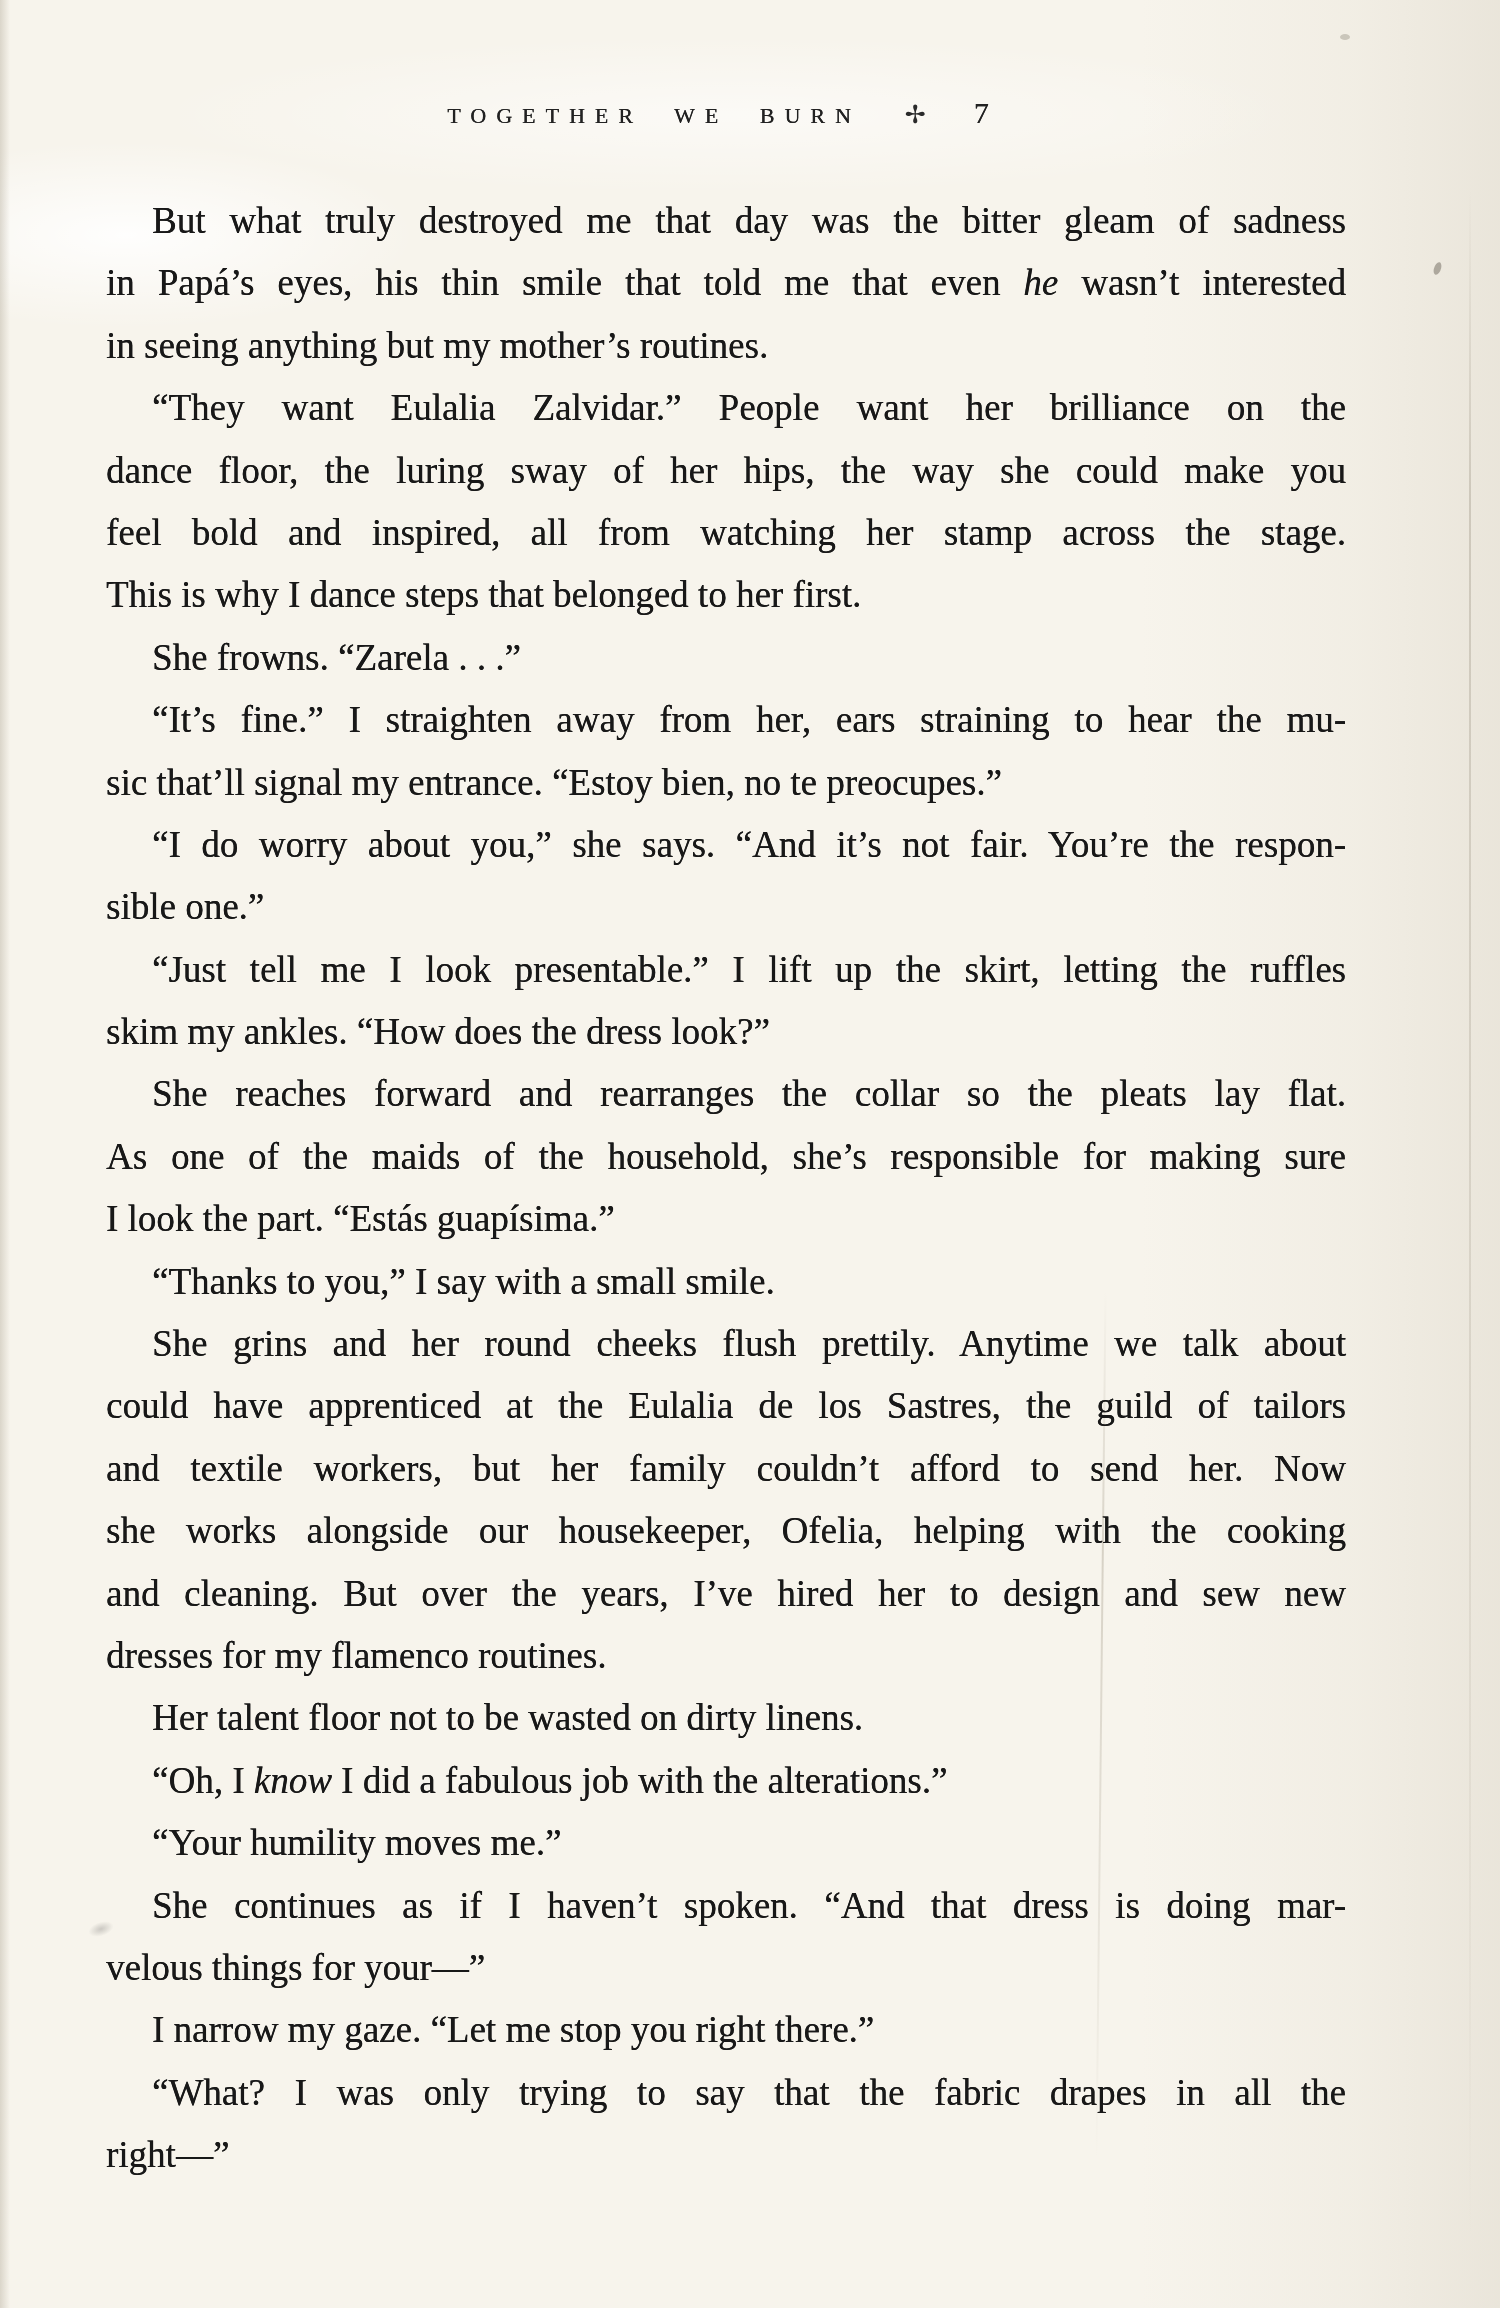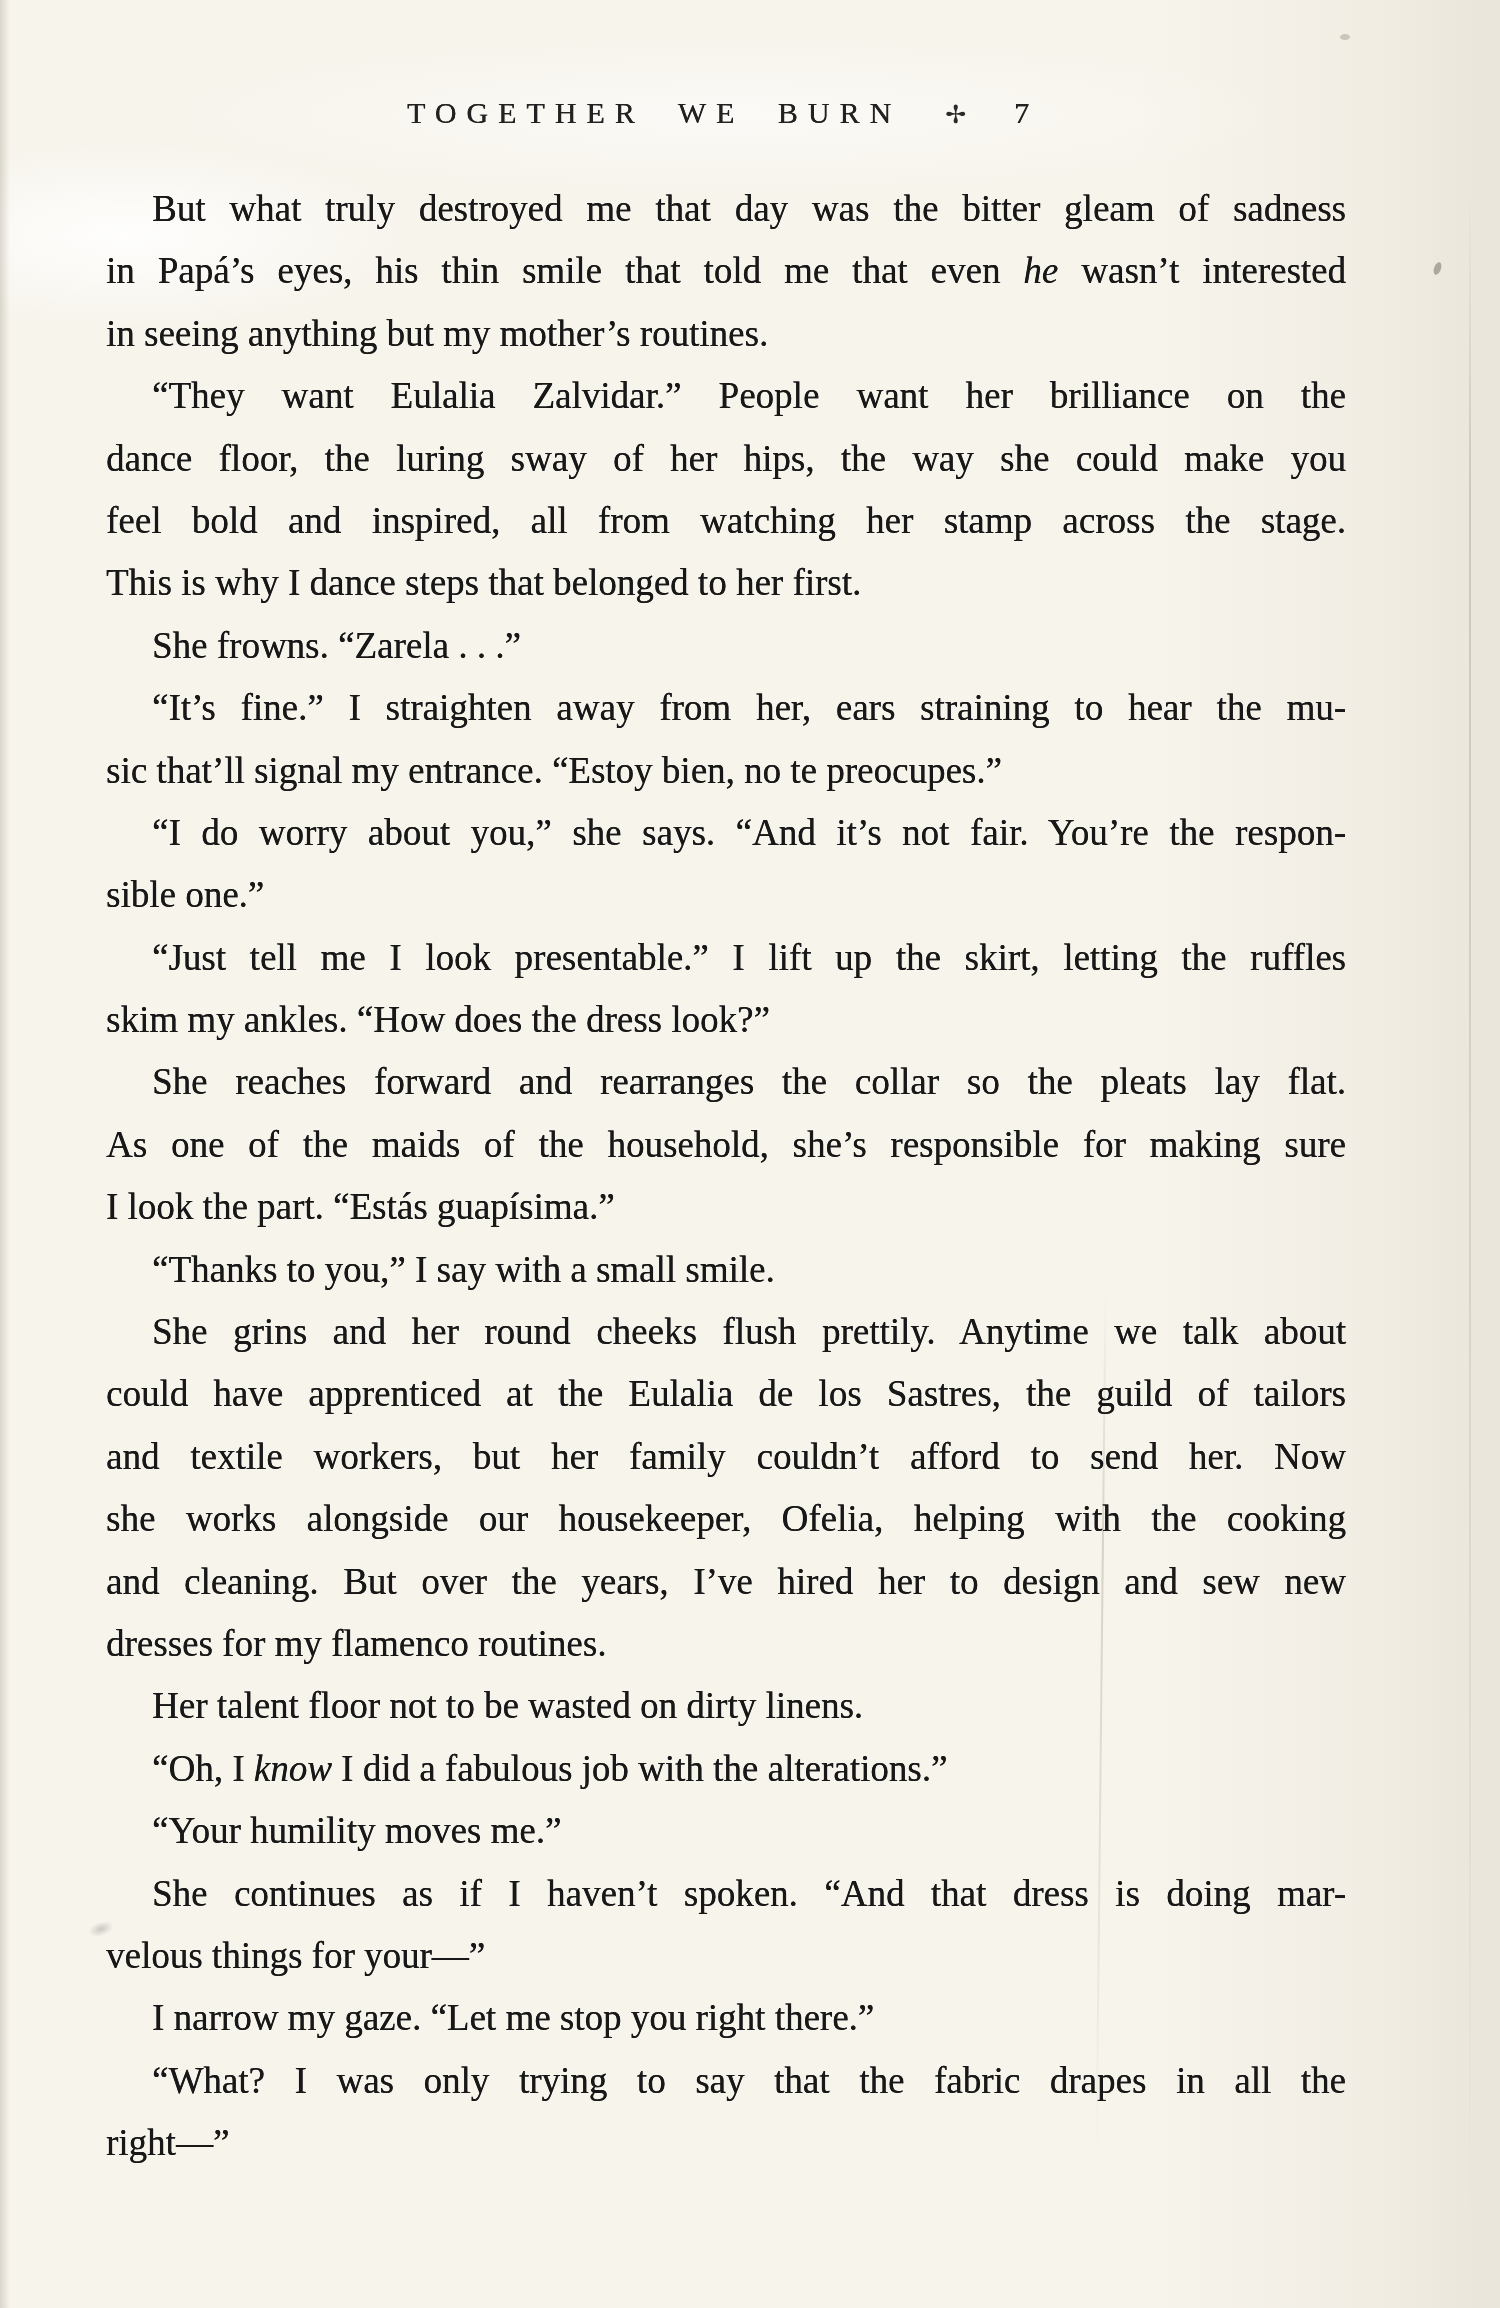--- a/index.html
+++ b/index.html
@@ -57,33 +57,33 @@
     transform: rotate(-18deg);
   }
   
   .running-header {
     position: absolute; top: 96px; left: 0; width: 1500px;
     display: flex; justify-content: center; align-items: baseline;
     transform: translateX(-32px);
     color: #222;
   }
   .book-title {
-    font-size: 30px; letter-spacing: 10px; word-spacing: 16px;
+    font-size: 22px; letter-spacing: 10px; word-spacing: 16px;
     text-shadow: 0.3px 0.3px 0 #222;
   }
   .fleuron {
     font-size: 25px; margin-left: 44px; letter-spacing: 0; color: #2a2a2a;
   }
   .page-number {
     font-size: 30px; margin-left: 48px; letter-spacing: 0;
     text-shadow: 0.3px 0.3px 0 #222;
   }
   
   .text-block {
-    position: absolute; left: 106px; top: 178px; width: 1240px;
+    position: absolute; left: 106px; top: 190px; width: 1240px;
     font-size: 37px; line-height: 62.4px; color: #181818;
     text-shadow: 0.25px 0.25px 0 #181818;
   }
   .line {
     text-align: justify;
     text-align-last: justify;
     white-space: normal;
     height: 62.4px; overflow: visible;
   }
   .line.end { text-align-last: left; }

